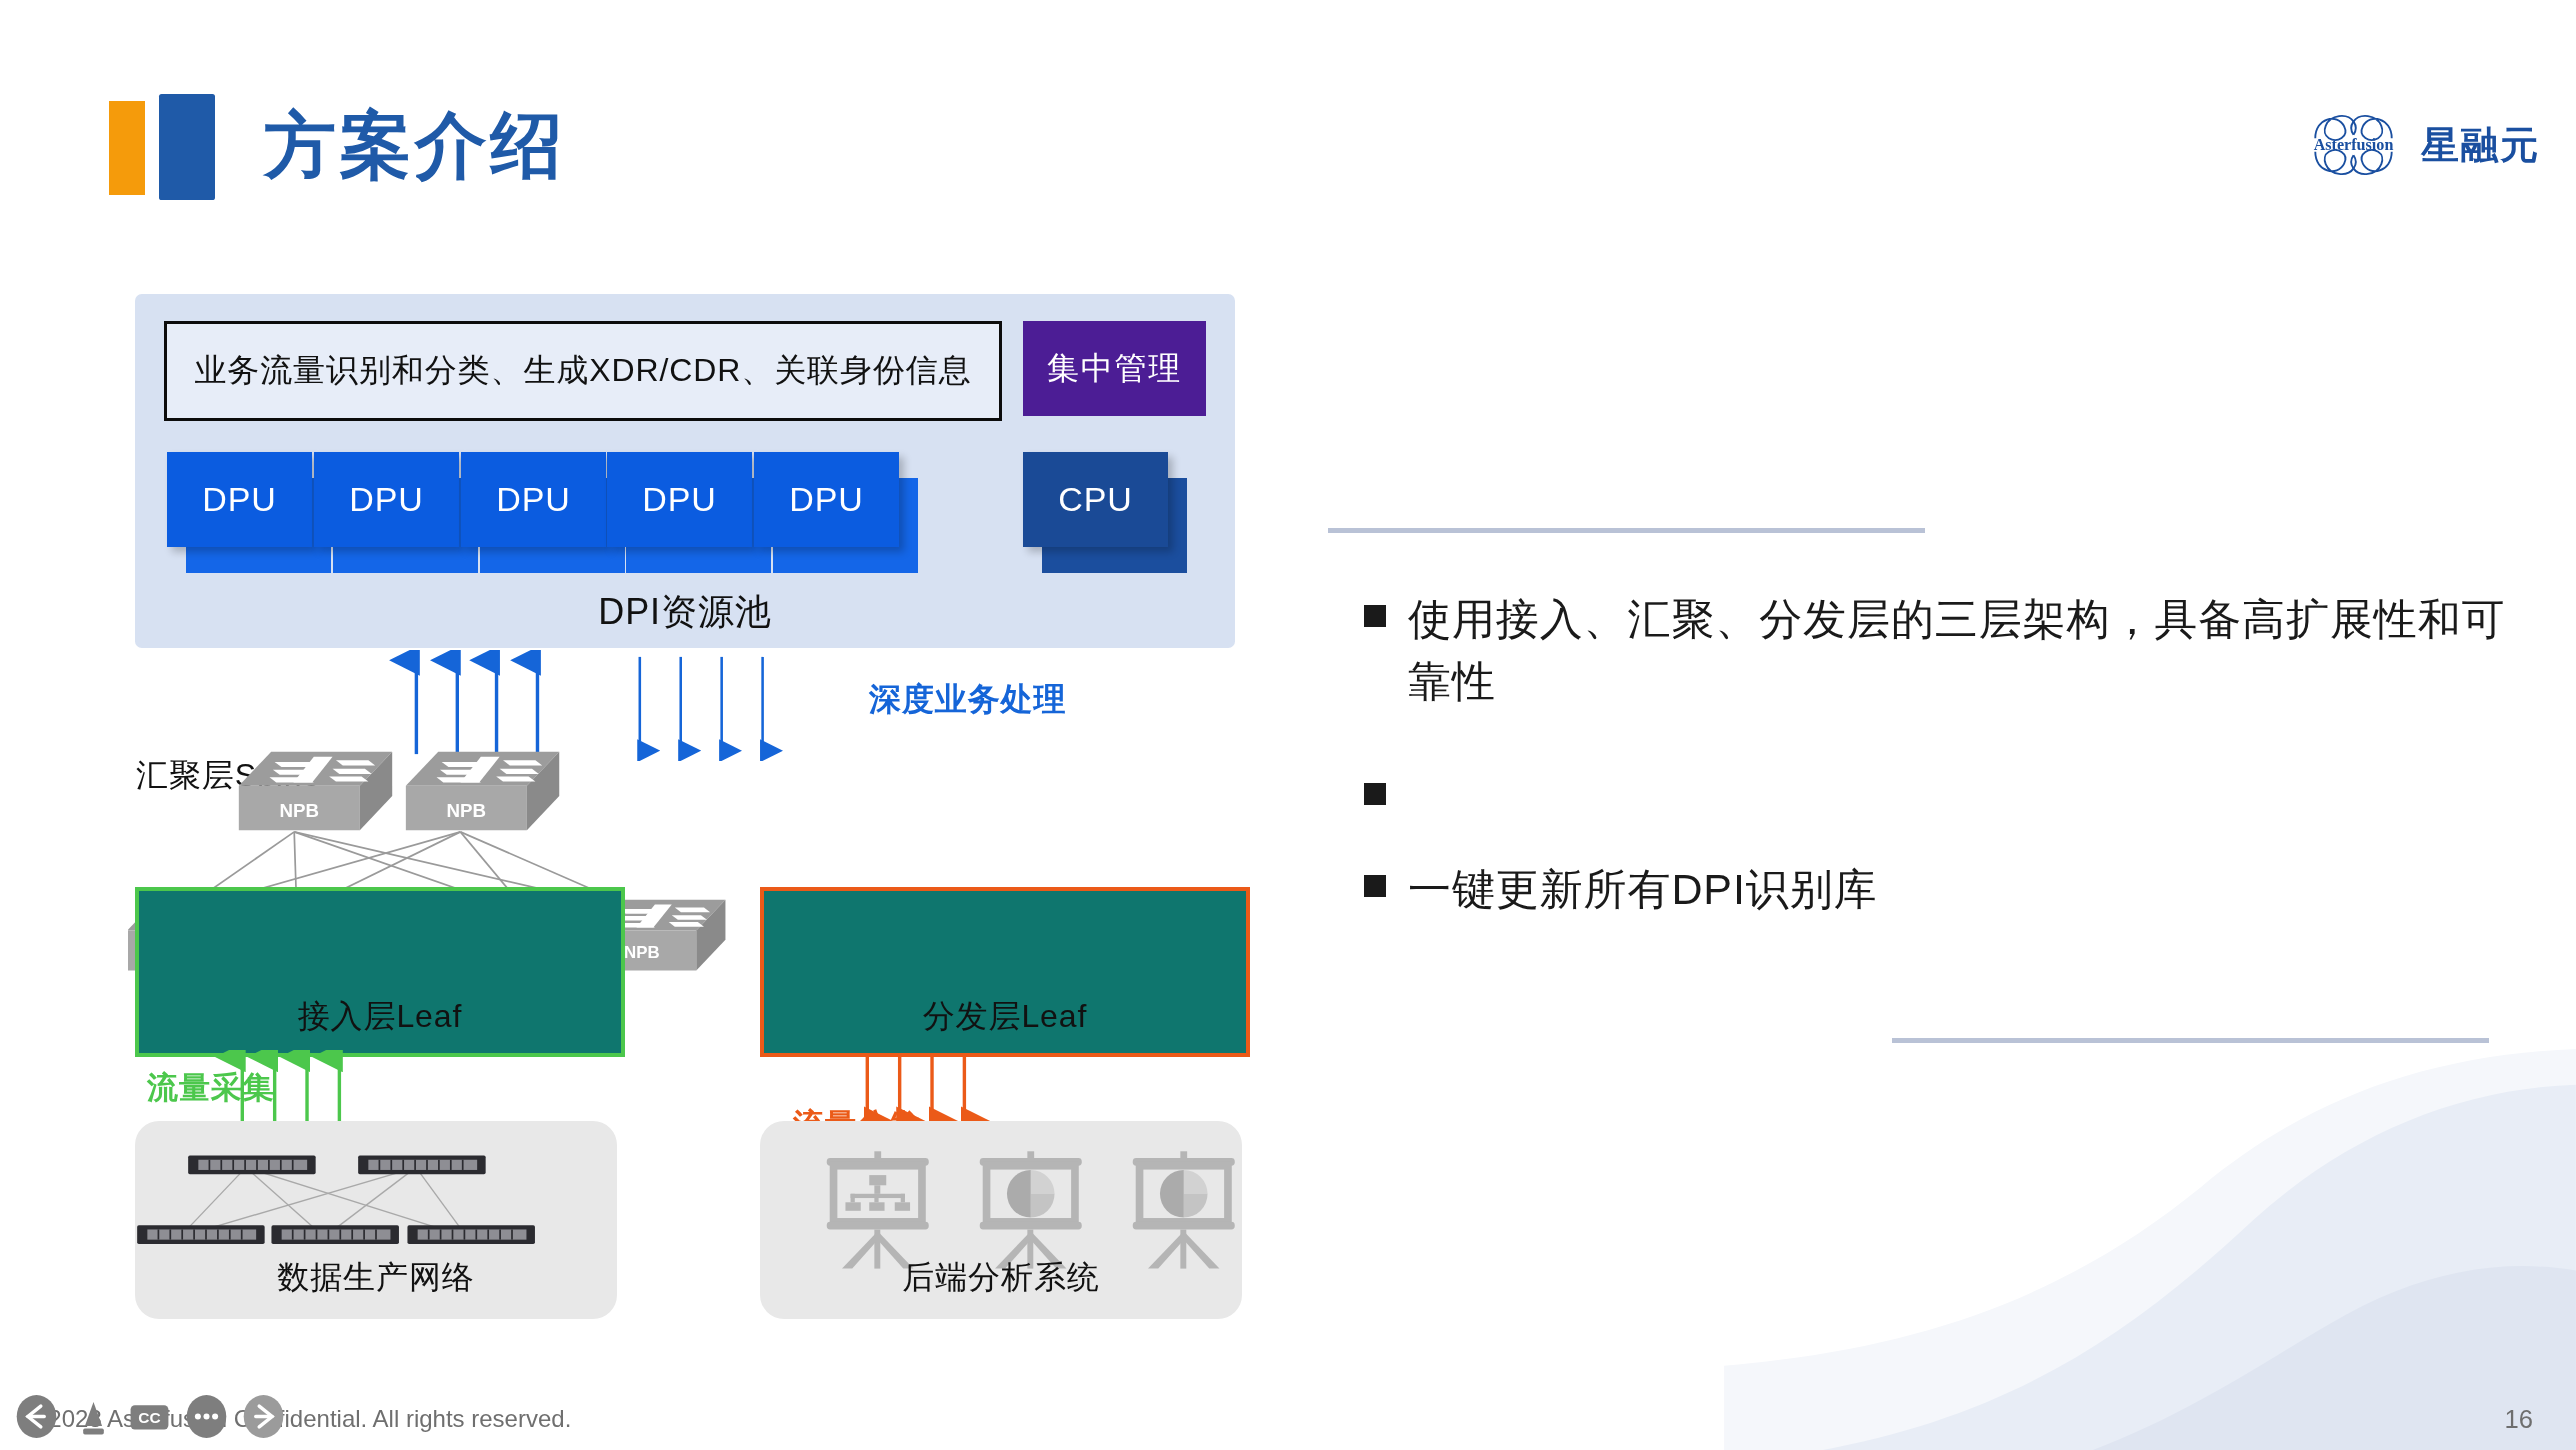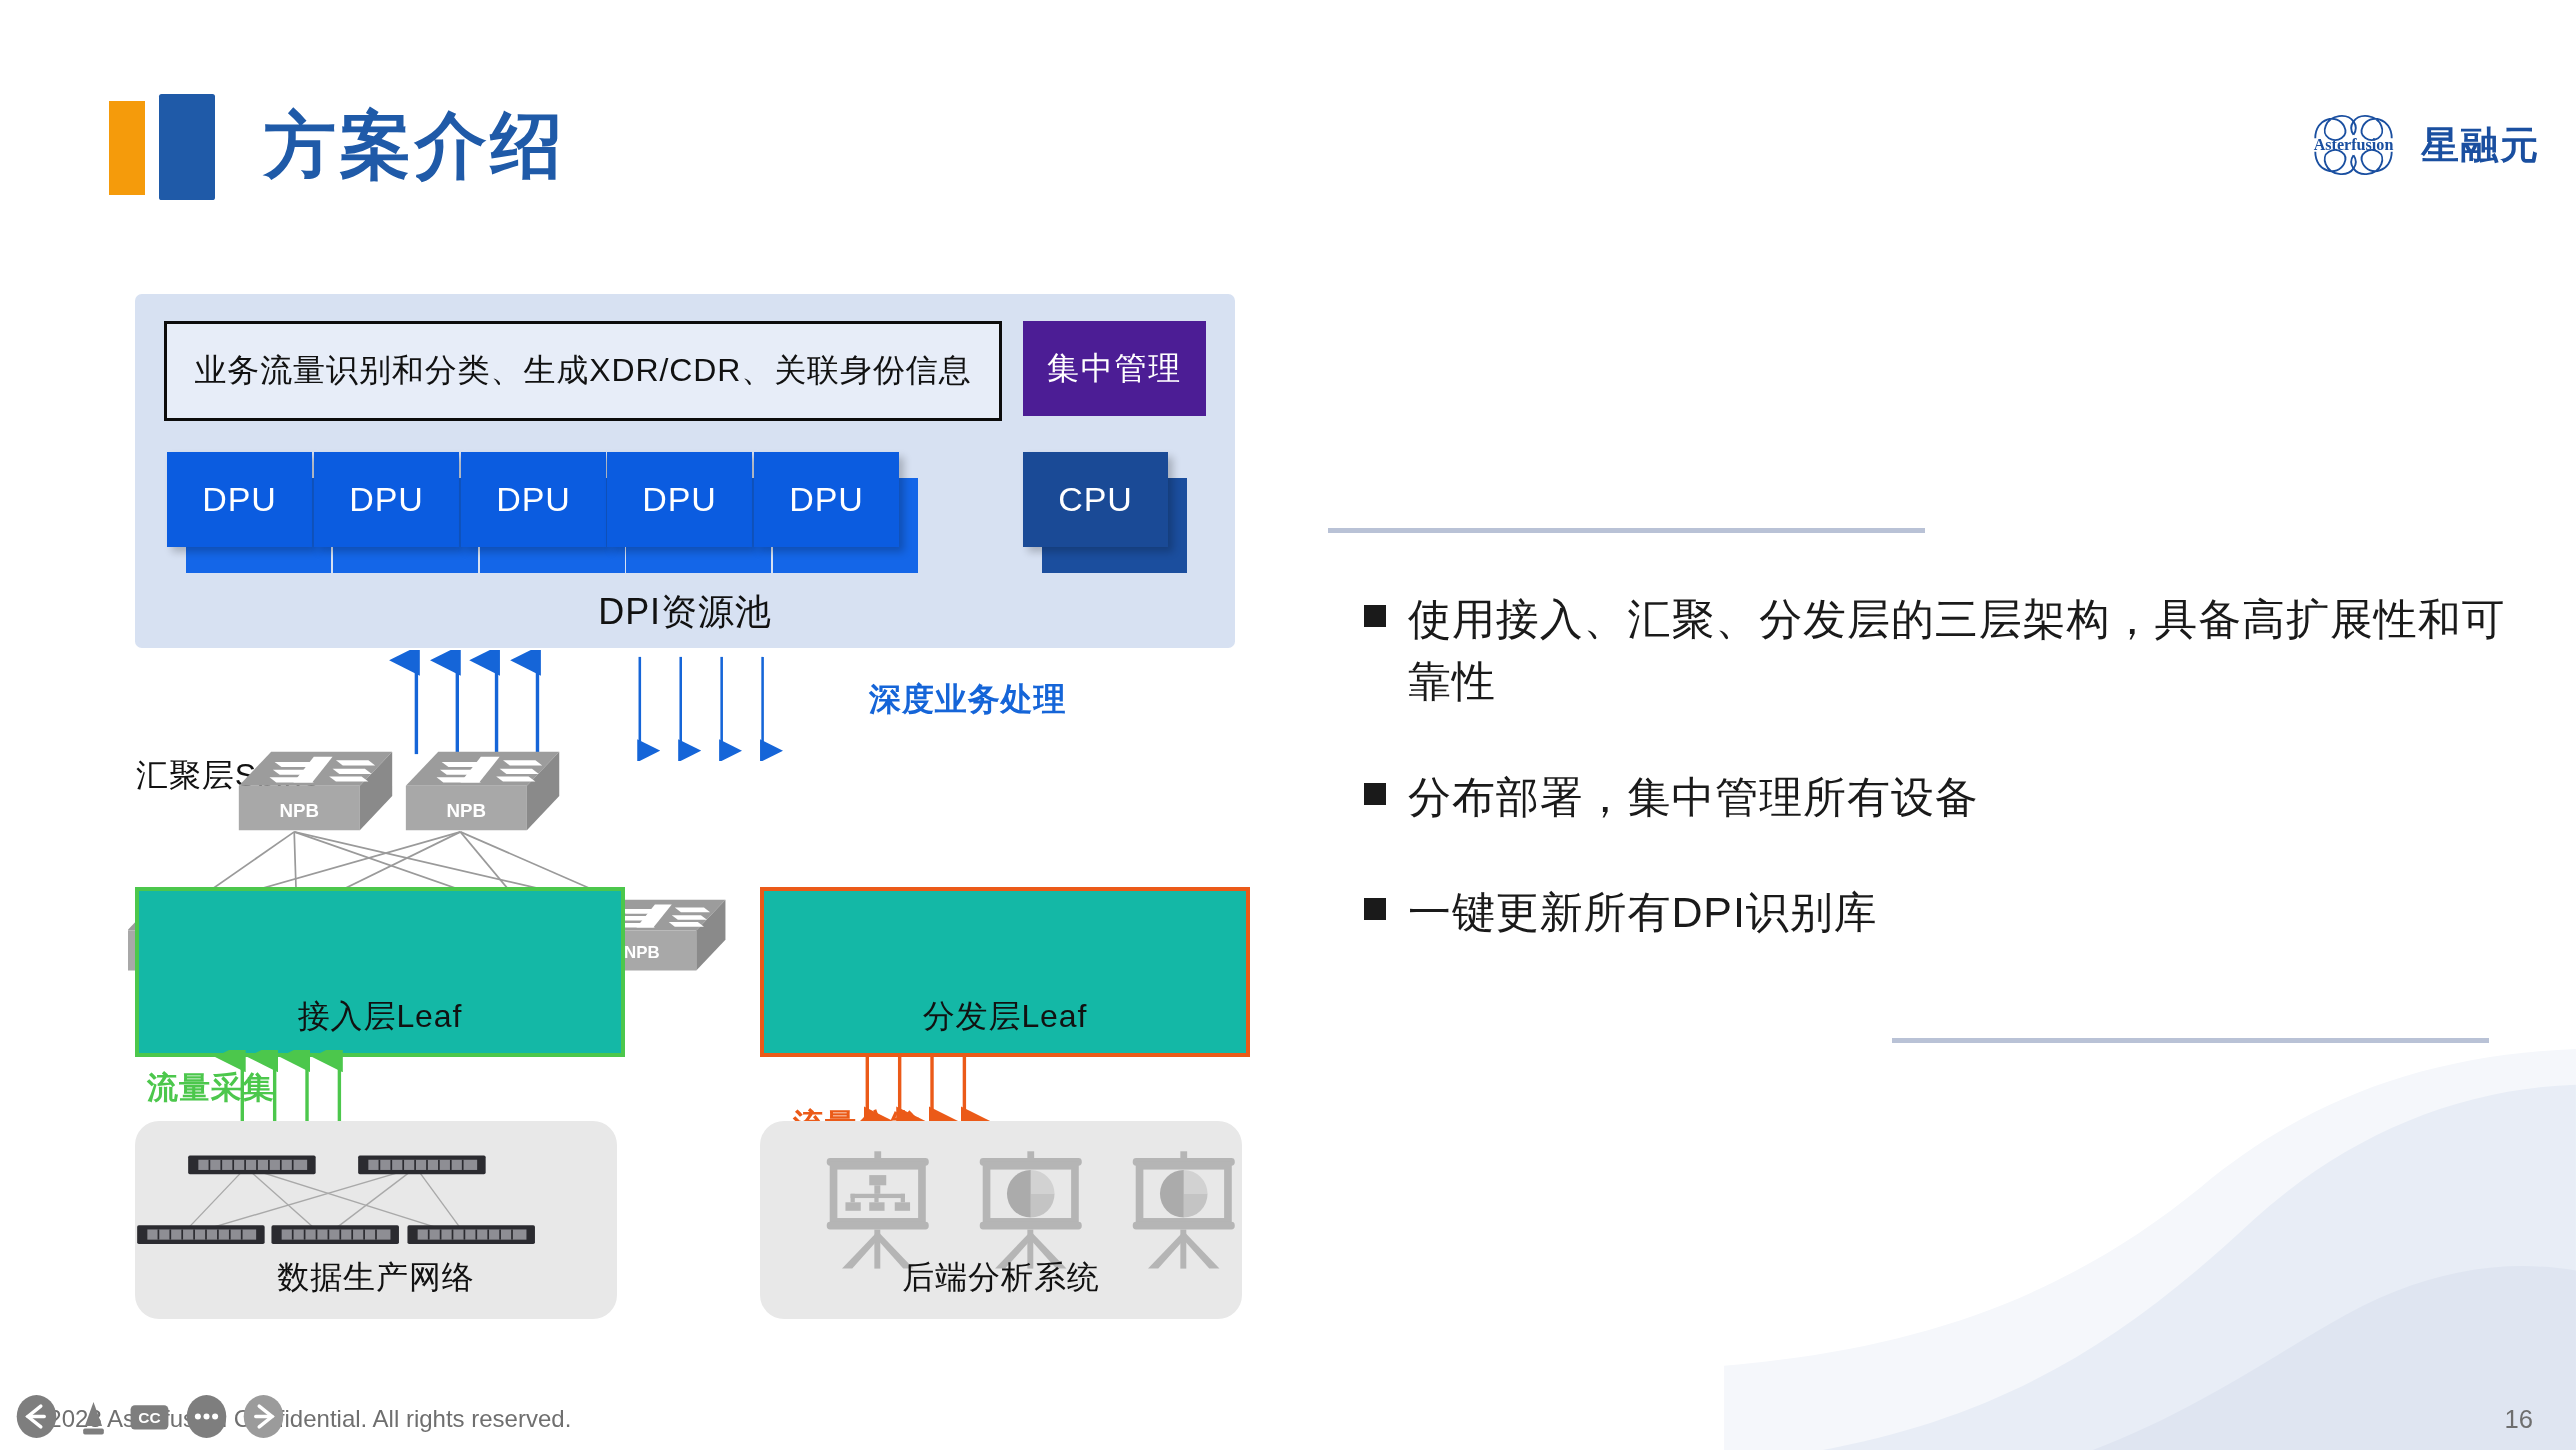--- a/index.html
+++ b/index.html
@@ -43,21 +43,21 @@
 
   
   .arrows{position:absolute;left:135px;top:650px;width:1100px;height:111px;}
   .deep-label{position:absolute;left:869px;top:678px;font-size:32px;font-weight:bold;
         color:#1565D8;letter-spacing:0.9px;}
 
   
   .topo{position:absolute;left:128px;top:733px;width:1125px;height:571px;}
   .spine-label{position:absolute;left:136px;top:754px;font-size:32px;color:#111;letter-spacing:0.9px;}
 
-  .leafbox{position:absolute;border-width:4.3px;border-style:solid;background:#14b8a6;text-decoration:underline;}
+  .leafbox{position:absolute;border-width:4.3px;border-style:solid;background:#0f766e;text-decoration:underline;}
   .leafbox .cap{position:absolute;left:0;bottom:13.6px;width:100%;text-align:center;
         font-size:32px;color:#111;letter-spacing:0.9px;}
   .leafbox.access{left:135px;top:887px;width:482px;height:162px;border-color:#4CC74C;}
   .leafbox.dist{left:760px;top:887px;width:482px;height:162px;border-color:#EB5A18;}
 
   .botbox{position:absolute;background:#E8E8E8;border-radius:24px;}
   .botbox .cap{position:absolute;left:0;bottom:19px;width:100%;text-align:center;
         font-size:32px;color:#111;letter-spacing:0.9px;}
   .botbox.prod{left:135px;top:1121px;width:482px;height:198px;}
   .botbox.analy{left:760px;top:1121px;width:482px;height:198px;}
@@ -385,21 +385,20 @@
 <div class="rule top"></div>
 <div class="rule bot"></div>
 
 <div class="bullets">
   <div class="bullet">
     <div class="mark"></div>
     <div class="txt">使用接入、汇聚、分发层的三层架构，具备高扩展性和可靠性</div>
   </div>
   <div class="bullet">
     <div class="mark"></div>
-    <div class="txt">分布部署，集中管理所有设备</div>
   </div>
   <div class="bullet">
     <div class="mark"></div>
     <div class="txt">一键更新所有DPI识别库</div>
   </div>
 </div>
 
 <div class="copyright">© 2023 Asterfusion Confidential. All rights reserved.</div>
 <div class="pagenum">16</div>
 

